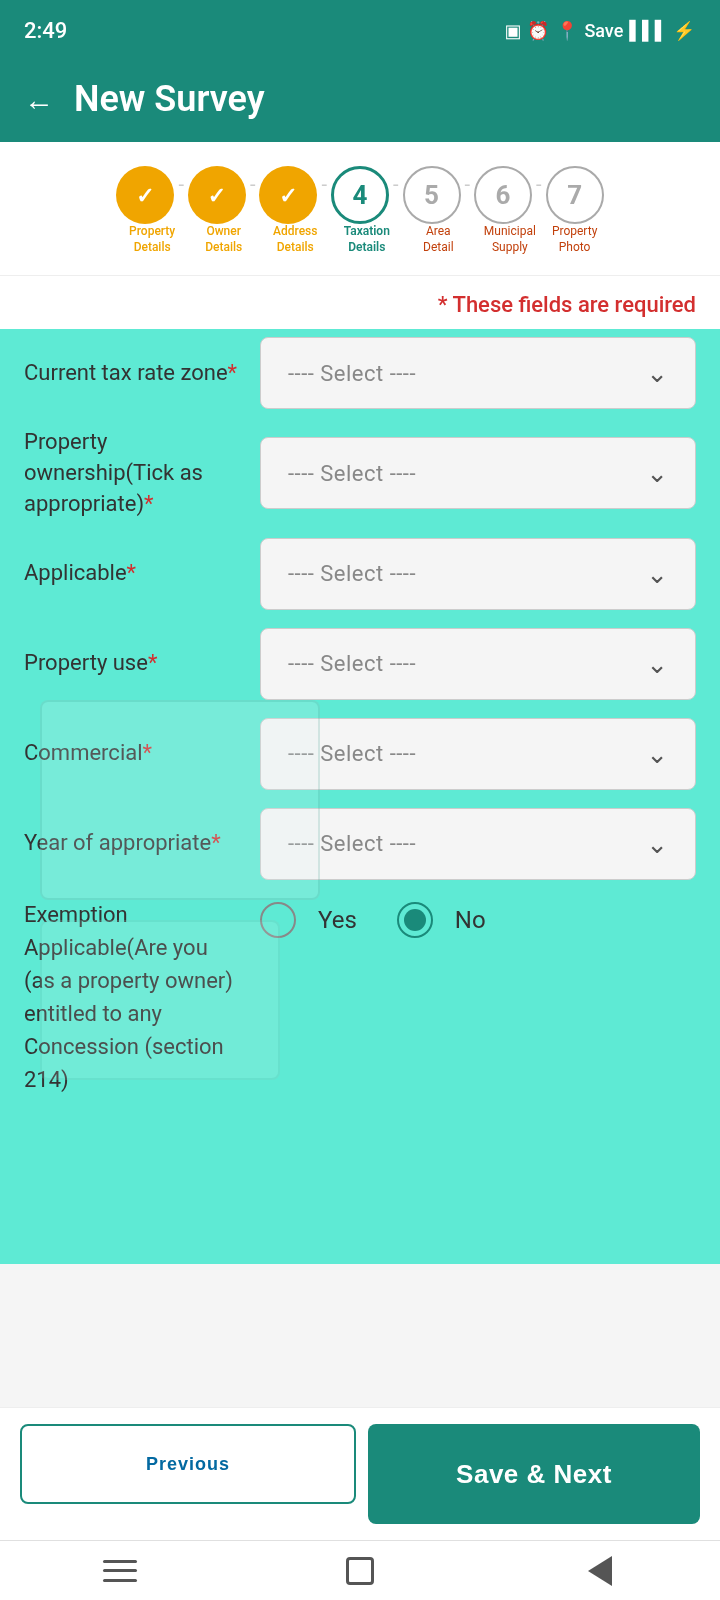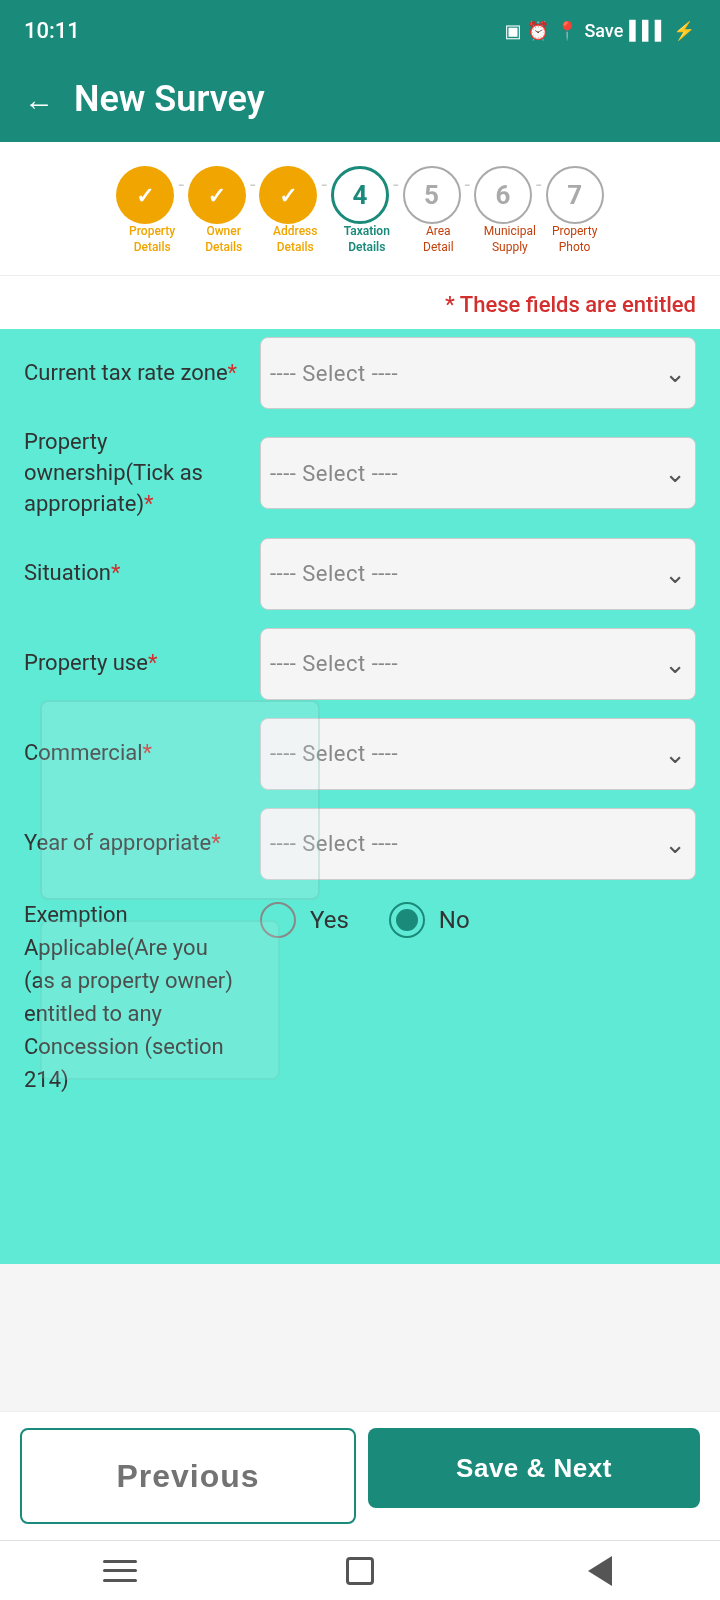--- a/index.html
+++ b/index.html
@@ -149,21 +149,21 @@
     }
     .form-select {
       flex: 1;
       height: 72px;
       border: 1.5px solid #ccc;
       border-radius: 8px;
       background: #f5f5f5;
       display: flex;
       align-items: center;
       justify-content: space-between;
-      padding: 0 9px;
+      padding: 0 27px;
       cursor: pointer;
     }
     .select-text {
       font-size: 22px;
       color: #888;
       letter-spacing: 0.5px;
     }
     .chevron-down {
       font-size: 26px;
       color: #555;
@@ -185,21 +185,21 @@
     .radio-group {
       flex: 1;
       display: flex;
       align-items: center;
       gap: 40px;
       padding-top: 4px;
     }
     .radio-option {
       display: flex;
       align-items: center;
-      gap: 14px;
+      gap: 22px;
       cursor: pointer;
     }
     .radio-circle {
       width: 36px;
       height: 36px;
       border-radius: 50%;
       border: 2.5px solid #888;
       display: flex;
       align-items: center;
       justify-content: center;
@@ -225,36 +225,36 @@
       left: 0;
       width: 720px;
       display: flex;
       gap: 12px;
       padding: 16px 20px;
       background: white;
       border-top: 1px solid #eee;
     }
     .btn-previous {
       flex: 1;
-      height: 96px;
+      height: 80px;
       border: 2.5px solid #1a8a7a;
       border-radius: 8px;
       background: white;
-      color: #737373;
-      font-size: 32px;
+      color: #0369a1;
+      font-size: 18px;
       font-weight: 700;
       letter-spacing: 1px;
       cursor: pointer;
       display: flex;
       align-items: center;
       justify-content: center;
     }
     .btn-save-next {
       flex: 1;
-      height: 80px;
+      height: 100px;
       border: none;
       border-radius: 8px;
       background: #1a8a7a;
       color: white;
       font-size: 26px;
       font-weight: 700;
       letter-spacing: 0.5px;
       cursor: pointer;
       display: flex;
       align-items: center;
@@ -329,21 +329,21 @@
       border-radius: 8px;
       background: rgba(220, 240, 238, 0.15);
       pointer-events: none;
     }
   </style>
 </head>
 <body>
 
 <div class="status-bar">
   <div class="status-bar-left">
-    <span>10:11</span>
+    <span>2:49</span>
   </div>
   <div class="status-bar-right">
     <span>▣</span>
     <span>⏰</span>
     <span>📍</span>
     <span>Save</span>
     <span>▌▌▌</span>
     <span>⚡</span>
   </div>
 </div>
@@ -420,21 +420,21 @@
       <div class="step-row">
         <div class="step-circle inactive">
           <span>7</span>
         </div>
       </div>
       <span class="step-label inactive">Property<br>Photo</span>
     </div>
   </div>
 </div>
 
-<div class="required-notice">* These fields are entitled</div>
+<div class="required-notice">* These fields are required</div>
 
 <div class="form-container">
 
   <div class="form-row">
     <div class="form-label">
       <span>Current tax rate zone</span><span class="required-star">*</span>
     </div>
     <div class="form-select">
       <span class="select-text">---- Select ----</span>
       <span class="chevron-down">⌄</span>
@@ -446,21 +446,21 @@
       <span>Property ownership(Tick as appropriate)</span><span class="required-star">*</span>
     </div>
     <div class="form-select">
       <span class="select-text">---- Select ----</span>
       <span class="chevron-down">⌄</span>
     </div>
   </div>
 
   <div class="form-row">
     <div class="form-label">
-      <span>Situation</span><span class="required-star">*</span>
+      <span>Applicable</span><span class="required-star">*</span>
     </div>
     <div class="form-select">
       <span class="select-text">---- Select ----</span>
       <span class="chevron-down">⌄</span>
     </div>
   </div>
 
   <div class="form-row">
     <div class="form-label">
       <span>Property use</span><span class="required-star">*</span>

